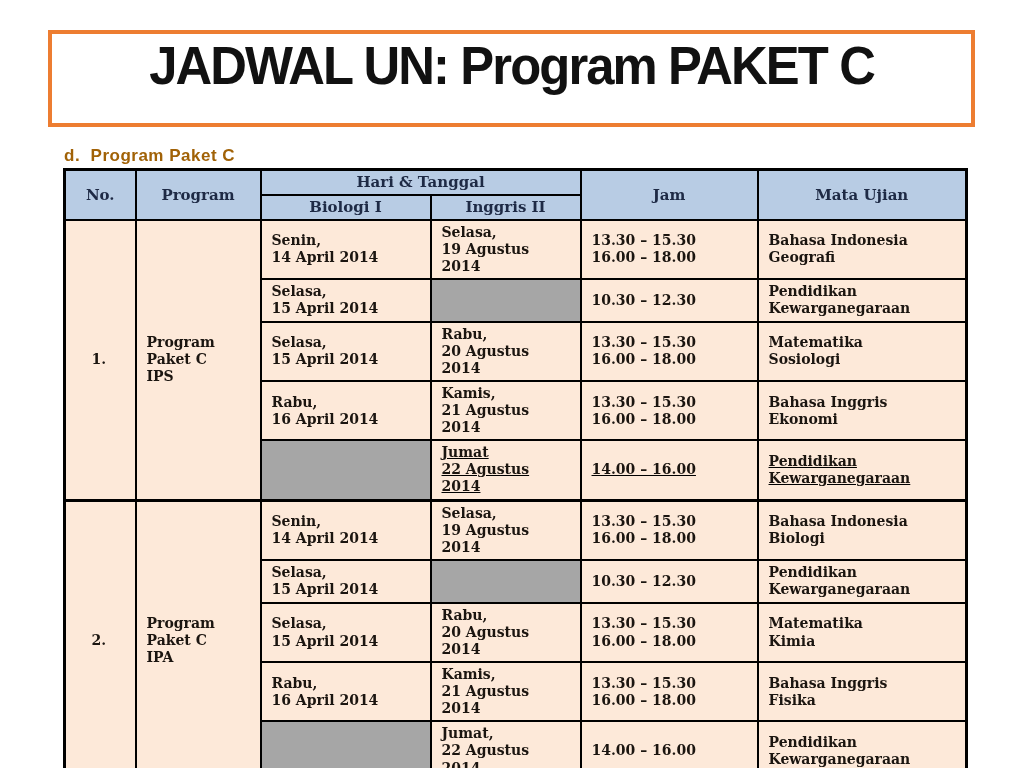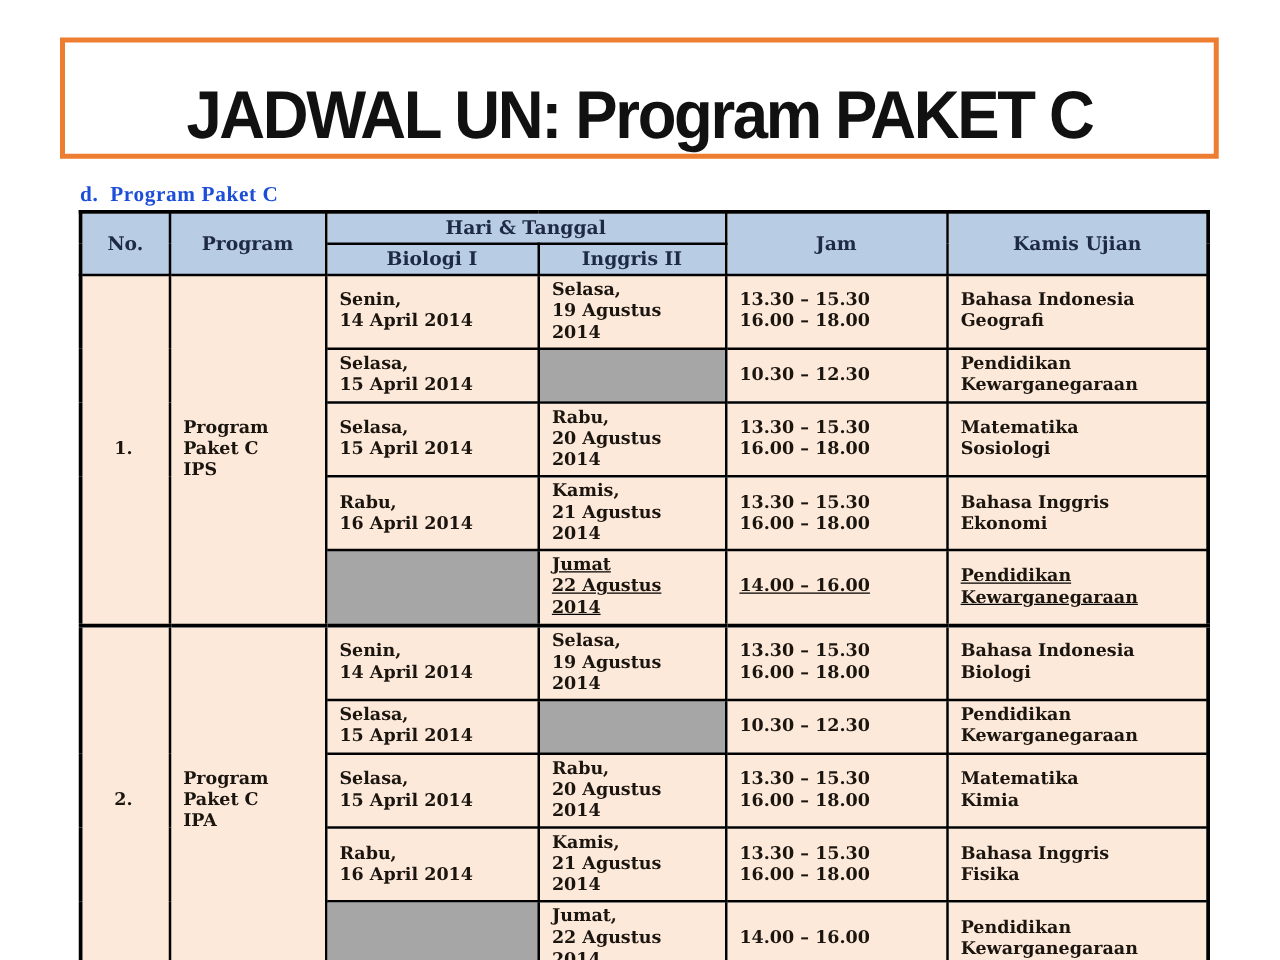--- a/index.html
+++ b/index.html
@@ -11,40 +11,40 @@
   }
   .slide { position: relative; width: 1024px; height: 768px; background: #ffffff; }
 
   
   .title-box {
     position: absolute;
     left: 48px; top: 30px;
     width: 919px; height: 89px;
     border: 4px solid #ED7D31;
     background: #ffffff;
-    display: flex; align-items: flex-end; justify-content: center;
+    display: flex; align-items: flex-start; justify-content: center;
   }
   .title-text {
     font-family: "Liberation Sans", sans-serif;
     font-weight: 700;
     font-size: 54px;
     letter-spacing: -2px;
     color: #111111;
     transform: scaleX(0.94);
     white-space: nowrap;
   }
 
   
   .section-label {
     position: absolute;
     left: 64px; top: 146px;
-    font-family: Liberation Serif, serif;
+    font-family: Liberation Sans, sans-serif;
     font-weight: 700;
     font-size: 17px;
-    color: #1d4ed8;
+    color: #a16207;
     letter-spacing: 0.5px;
     white-space: pre;
   }
 
   
   table.schedule {
     position: absolute;
     left: 63px; top: 168px;
     width: 902px;
     border-collapse: collapse;
@@ -107,21 +107,21 @@
       <col style="width:150px">
       <col style="width:177px">
       <col style="width:209px">
     </colgroup>
     <thead>
       <tr class="hrow">
         <th rowspan="2">No.</th>
         <th rowspan="2">Program</th>
         <th colspan="2">Hari &amp; Tanggal</th>
         <th rowspan="2">Jam</th>
-        <th rowspan="2">Kamis Ujian</th>
+        <th rowspan="2">Mata Ujian</th>
       </tr>
       <tr class="hrow">
         <th>Biologi I</th>
         <th>Inggris II</th>
       </tr>
     </thead>
     <tbody>
 
       <tr class="h54">
         <td class="no-cell" rowspan="5">1.</td>

